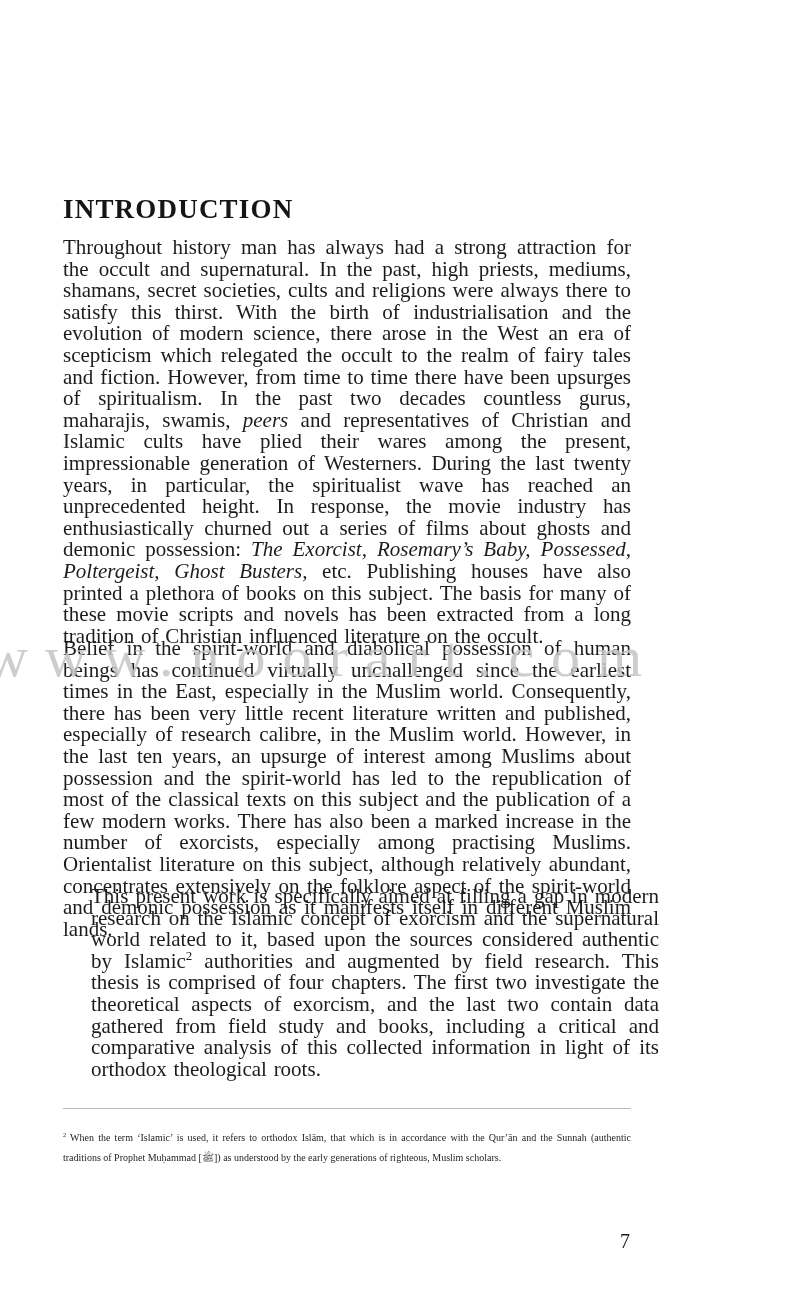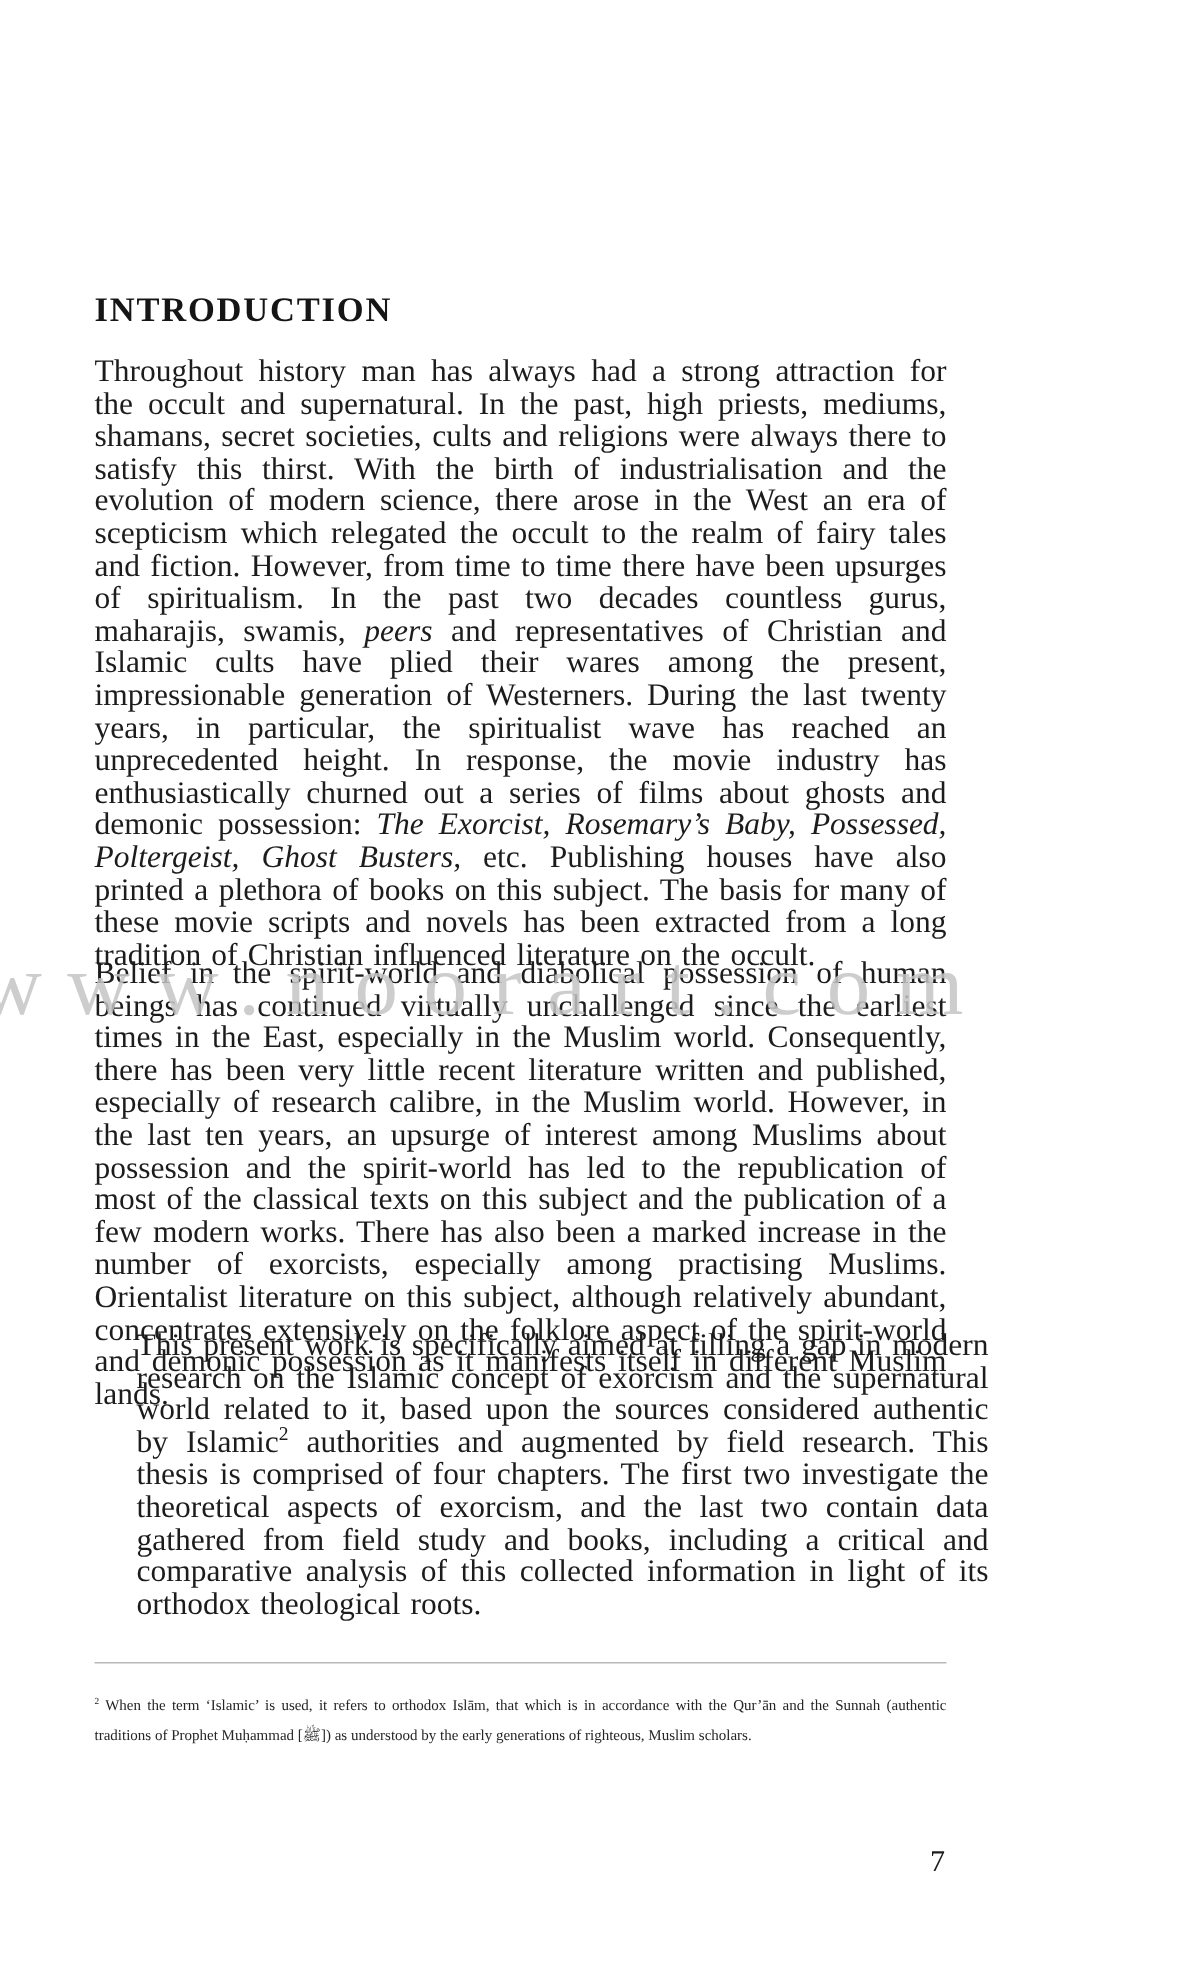--- a/index.html
+++ b/index.html
@@ -14,21 +14,21 @@
     background: #ffffff;
     overflow: hidden;
     font-family: "Liberation Serif", serif;
     color: #1c1c1c;
   }
   .heading {
     position: absolute;
     top: 194px;
     left: 63px;
     margin: 0;
-    font-size: 23px;
+    font-size: 27px;
     font-weight: bold;
     letter-spacing: 1.2px;
     color: #151515;
     font-family: "Liberation Serif", serif;
   }
   .body-para {
     position: absolute;
     left: 63px;
     width: 568px;
     margin: 0;

